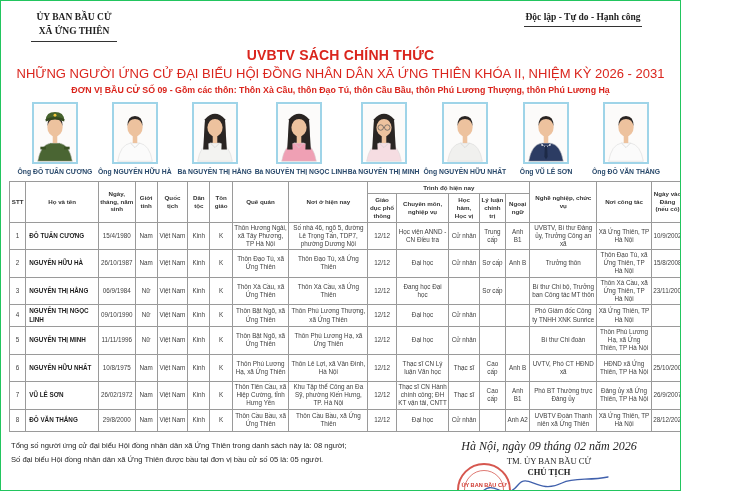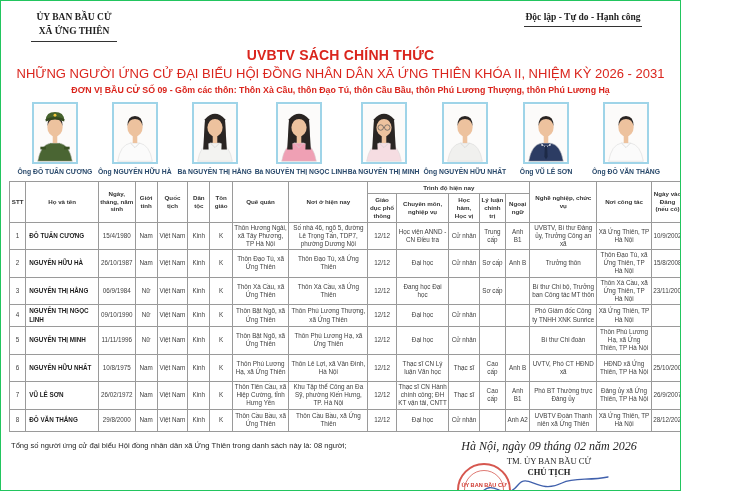--- a/index.html
+++ b/index.html
@@ -406,20 +406,21 @@
             <td>28/12/2023</td>
             <td></td>
           </tr>
         </tbody>
     </table>
   </div>
 
   <div class="footer">
     <div class="footer-left">
       <div>Tổng số người ứng cử đại biểu Hội đồng nhân dân xã Ứng Thiên trong danh sách này là:  08 người;</div>
+      <div>Số đại biểu Hội đồng nhân dân xã Ứng Thiên được bầu tại đơn vị bầu cử số 05 là: 05 người.</div>
     </div>
     <div class="signature-block">
       <div class="sig-date">Hà Nội, ngày 09 tháng 02 năm 2026</div>
       <div class="sig-org">TM. ỦY BAN BẦU CỬ</div>
       <div class="sig-role">CHỦ TỊCH</div>
       <div class="stamp-wrap"><svg width="170" height="58" viewBox="0 0 170 58" xmlns="http://www.w3.org/2000/svg">
     <circle cx="34" cy="29" r="26" fill="none" stroke="#cf3a30" stroke-width="2" opacity="0.85"></circle>
     <circle cx="34" cy="29" r="19.5" fill="none" stroke="#cf3a30" stroke-width="0.8" opacity="0.85"></circle>
     <text x="34" y="26" text-anchor="middle" font-size="5.6" font-weight="bold" fill="#cf3a30" font-family="Liberation Sans, sans-serif">ỦY BAN BẦU CỬ</text>
     <text x="34" y="34" text-anchor="middle" font-size="5.6" font-weight="bold" fill="#cf3a30" font-family="Liberation Sans, sans-serif">XÃ ỨNG THIÊN</text>

